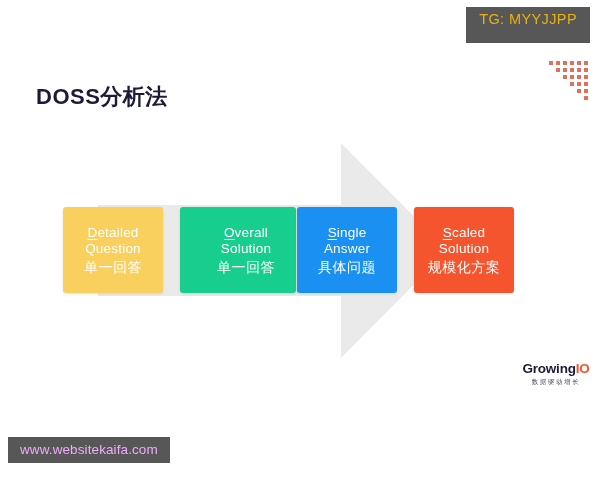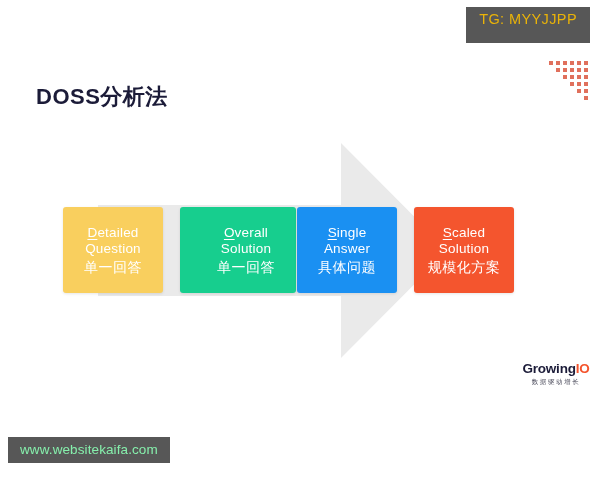--- a/index.html
+++ b/index.html
@@ -37,21 +37,21 @@
     line-height: 1;
     white-space: nowrap;
   }
 
   
   #watermark {
     position: absolute;
     left: 8px;
     bottom: 17px;
     background: #575757;
-    color: #86efac;
+    color: #f0abfc;
     font-size: 13.5px;
     letter-spacing: 0.1px;
     padding: 6px 12px 7px 12px;
     line-height: 1;
     white-space: nowrap;
   }
 
   
   #title {
     position: absolute;

